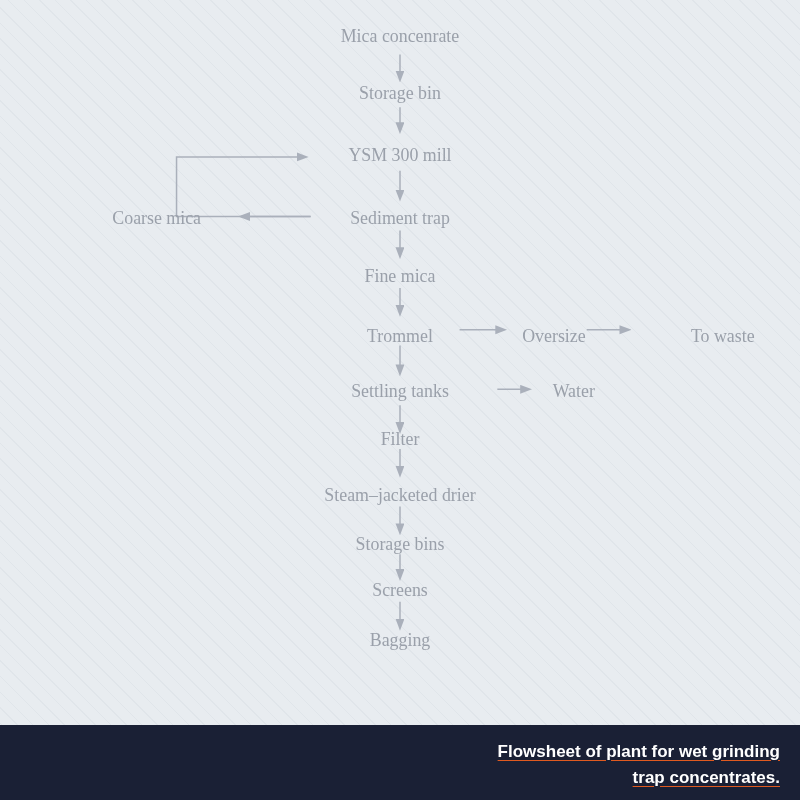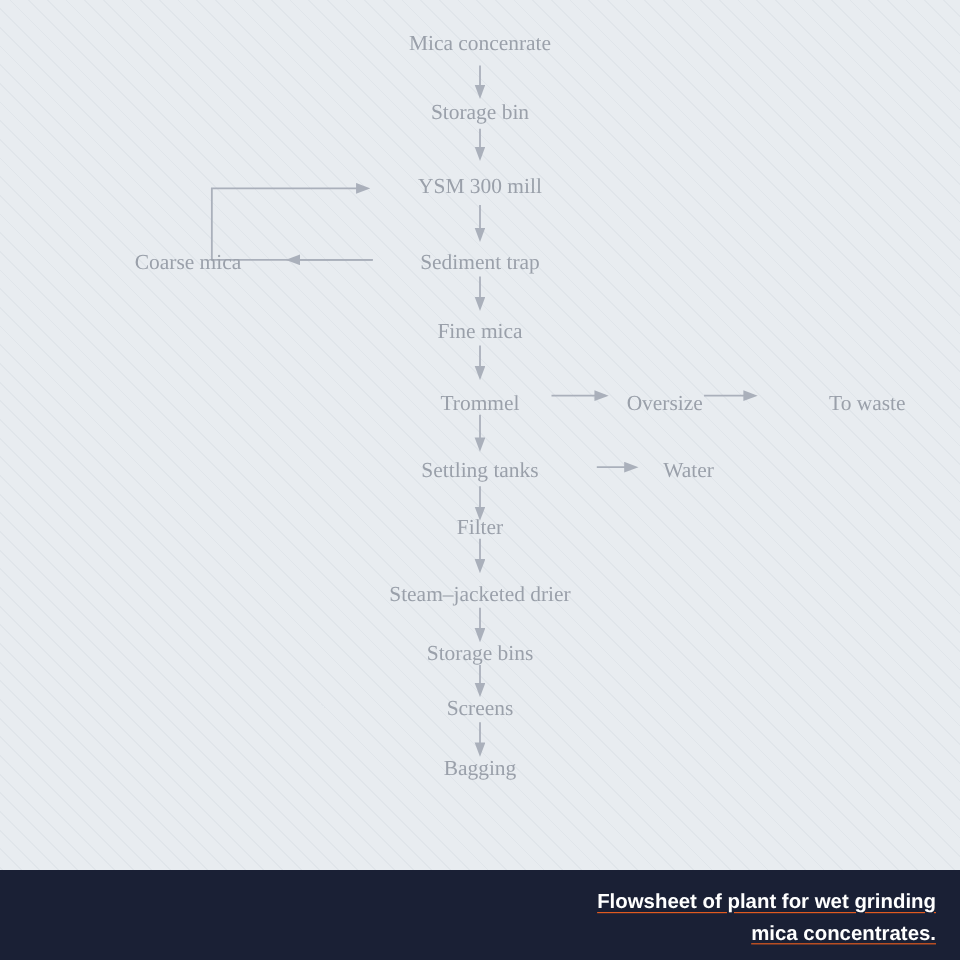--- a/index.html
+++ b/index.html
@@ -132,15 +132,15 @@
 
     <text x="400" y="650" text-anchor="middle" fill="#9aa0aa" font-size="18" font-family="Georgia,serif">Bagging</text>
   </svg>
 </div>
 
 <div class="footer">
   <div>
     <span class="underline" style="text-decoration-color: rgb(224, 90, 32);">Flowsheet of plant for wet grinding</span>
   </div>
   <div>
-    <span class="underline" style="text-decoration-color: rgb(224, 90, 32);">mica concentrates.</span>
+    <span class="underline" style="text-decoration-color: rgb(224, 90, 32);">trap concentrates.</span>
   </div>
 </div>
 
 </body></html>

